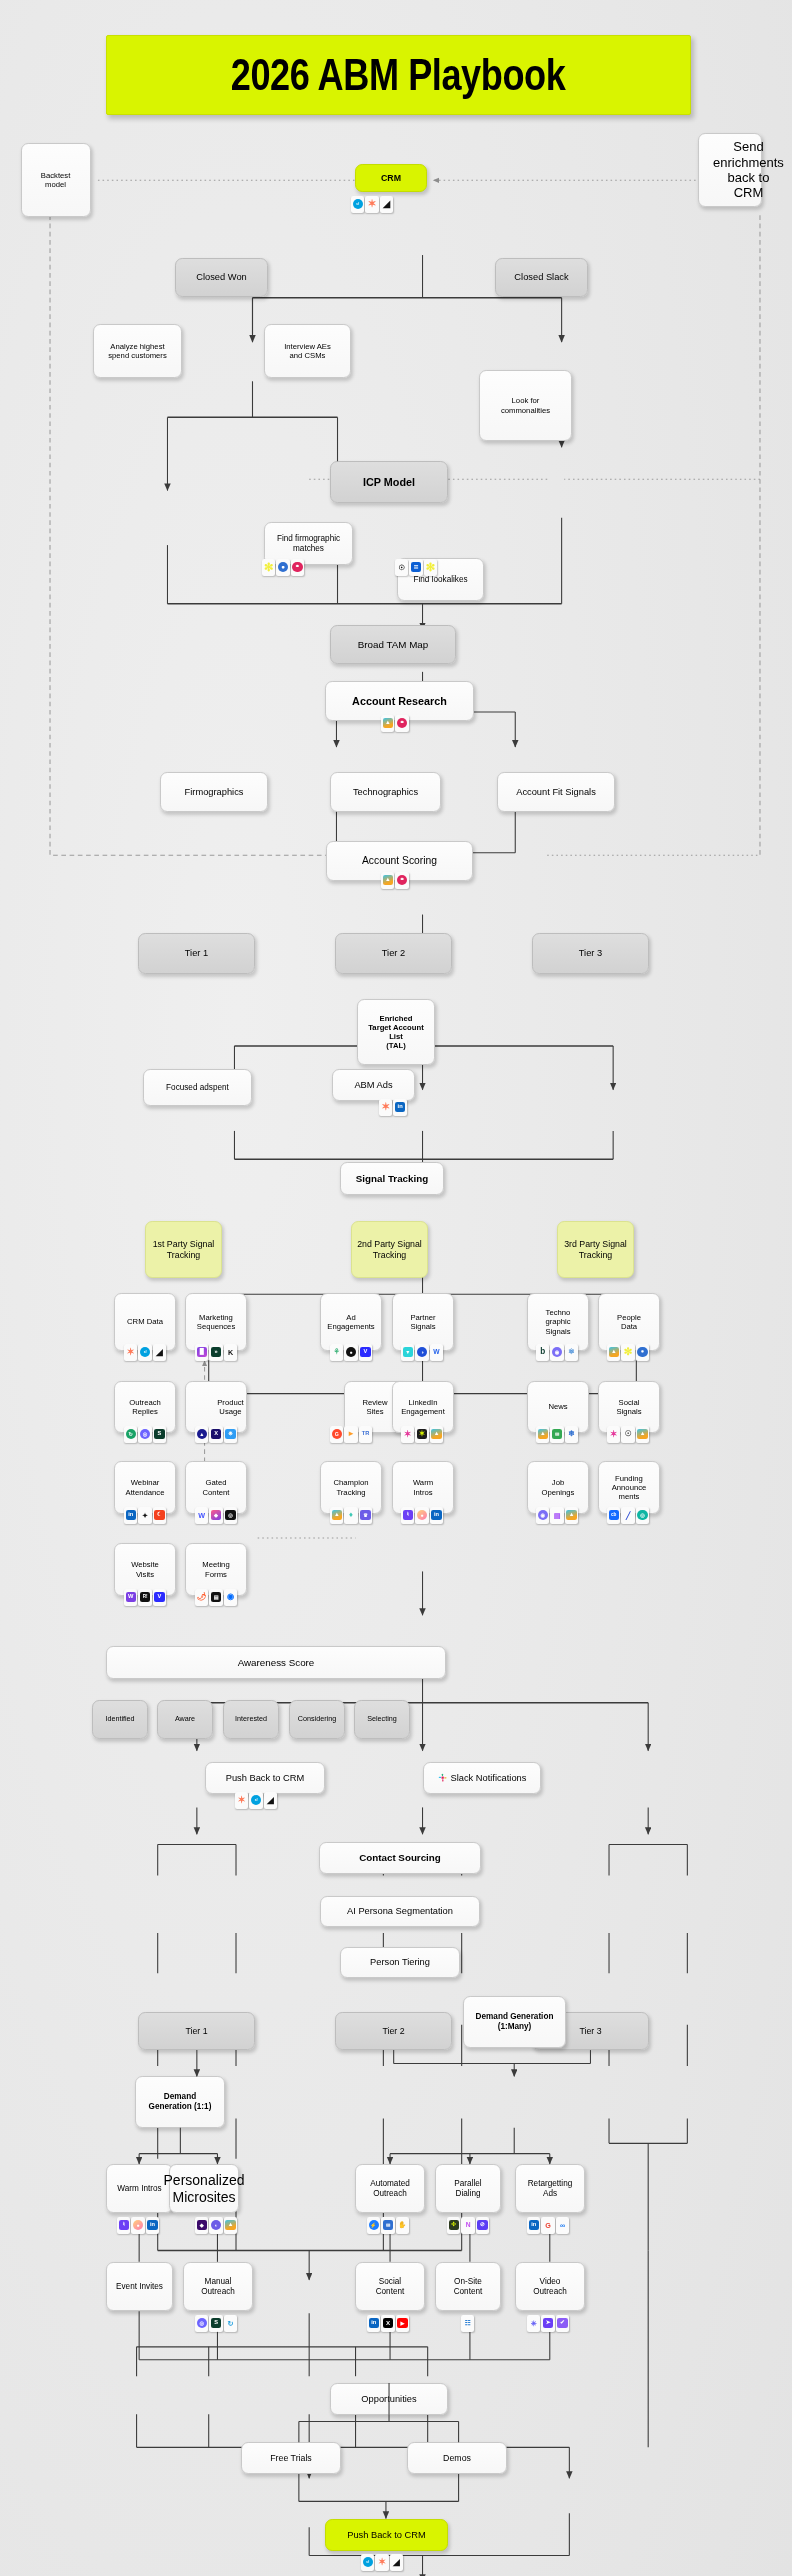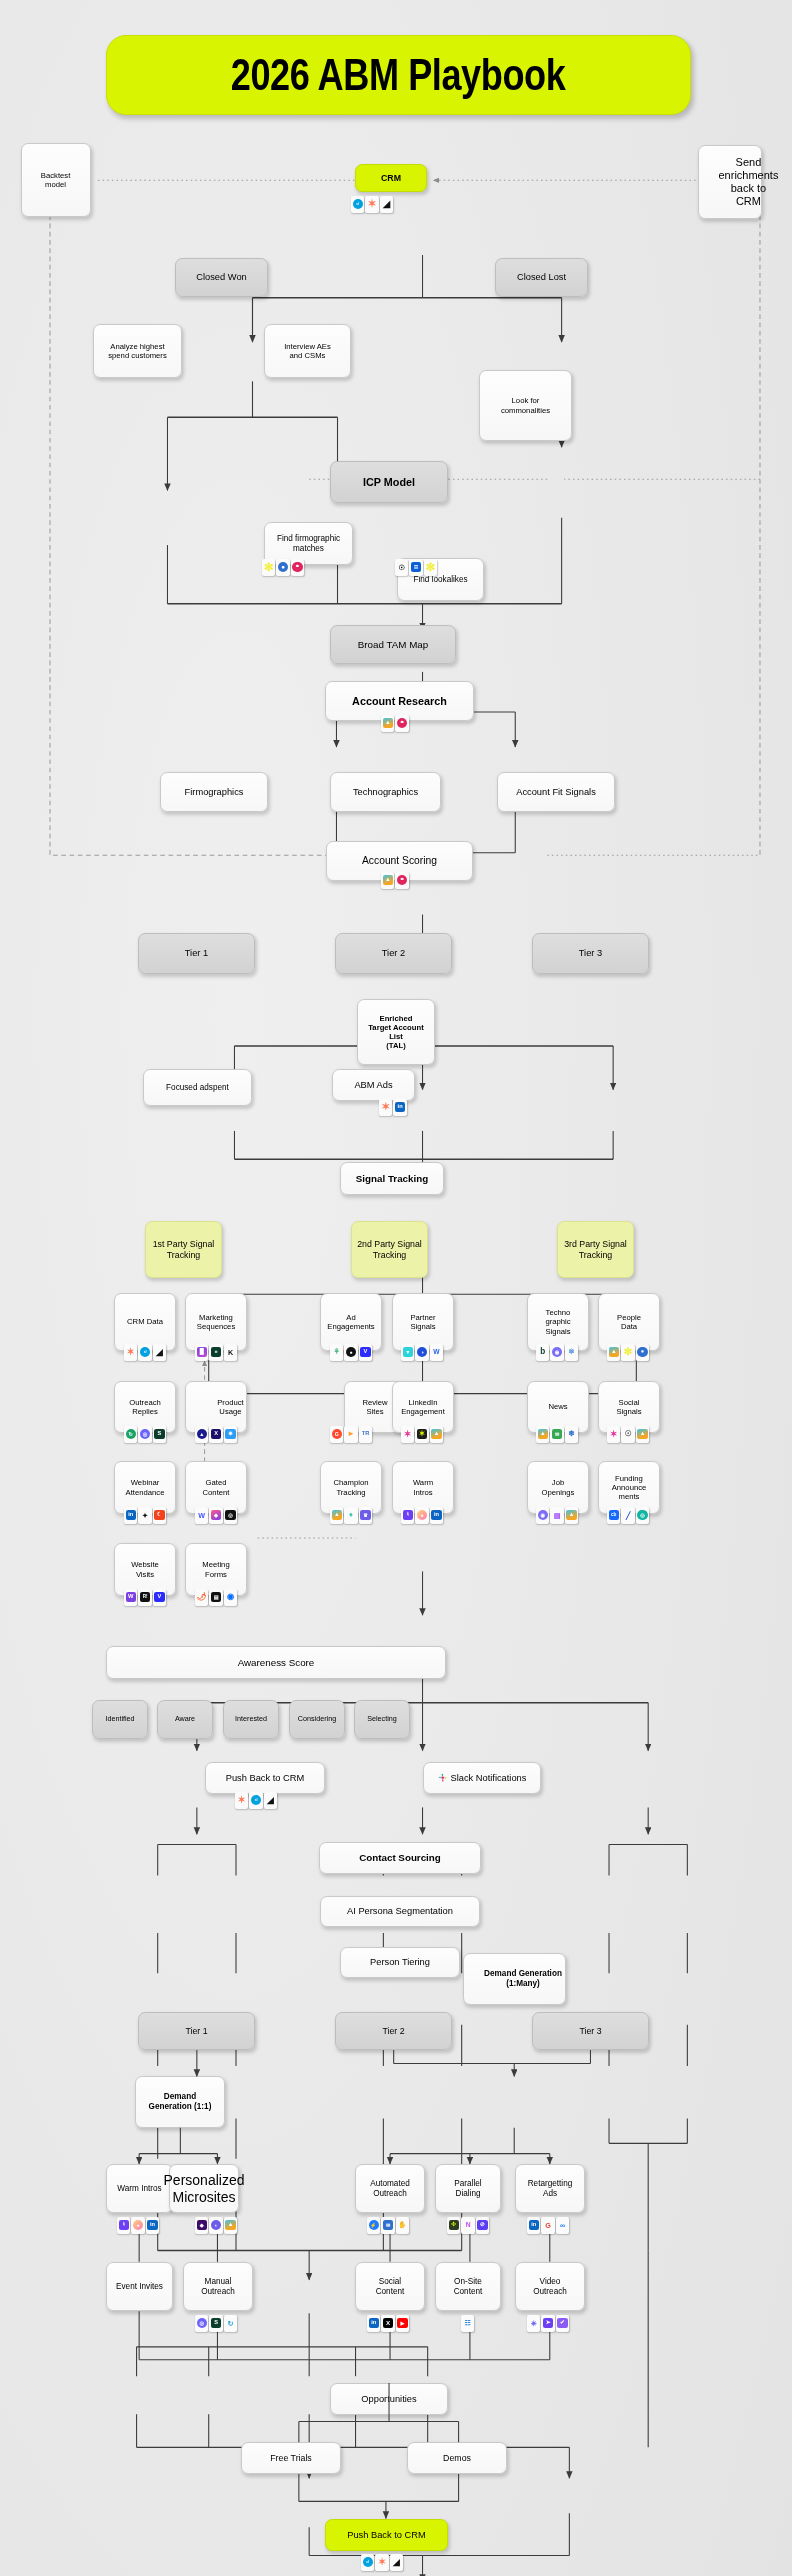--- a/index.html
+++ b/index.html
@@ -42,21 +42,21 @@
     background: #ecf2a8;
     border-color: #dbe38f;
   }
   .node.bold { font-weight: bold; }
 
   
   .title-bar {
     position:absolute;
     left:106px; top:35px; width:585px; height:80px;
     background:#d9f400;
-    border-radius:20px;
+    border-radius:2px;
     border:0.5px solid #c9e000;
     box-shadow: 2.6px 3.6px 5.7px rgba(0,0,0,.20);
     display:flex; align-items:center; justify-content:center;
   }
   .title-bar span {
     font-size:44px; font-weight:bold; letter-spacing:-0.5px;
     font-family:"Liberation Sans", sans-serif;
     color:#000;
     transform: scaleX(.82);
     transform-origin:center;
@@ -282,31 +282,31 @@
         <span class="g round" style="background:#00a1e0;font-size:3.1px;">sf</span>
       </span>
     <span class="icon">
         <span class="g" style="background:transparent;color:#ff7a59;font-size:10.3px;">✶</span>
       </span>
     <span class="icon">
         <span class="g" style="background:transparent;color:#111;font-size:9.3px;">◢</span>
       </span>
   </div>
 
-  <div class="node" style="left: 698px; top: 145px; width: 64px; height: 74px; font-size: 11px; padding-left: 40px;">
+  <div class="node" style="left: 698px; top: 133px; width: 64px; height: 74px; font-size: 13px; padding-left: 40px;">
     <span style="white-space:pre-line">Send
 enrichments
 back to CRM</span>
   </div>
 
   <div class="node grey" style="left: 175px; top: 258px; width: 93px; height: 39px; font-size: 9.3px;">
     <span>Closed Won</span>
   </div>
   <div class="node grey" style="left: 495px; top: 258px; width: 93px; height: 39px; font-size: 9.3px;">
-    <span>Closed Lost</span>
+    <span>Closed Slack</span>
   </div>
 
   <div class="node" style="left: 93px; top: 324px; width: 89px; height: 54px;">
     <span style="white-space:pre-line">Analyze highest
 spend customers</span>
   </div>
   <div class="node" style="left: 264px; top: 324px; width: 87px; height: 54px;">
     <span style="white-space:pre-line">Interview AEs
 and CSMs</span>
   </div>
@@ -833,21 +833,21 @@
     <span>Tier 2</span>
   </div>
   <div class="node grey" style="left: 532px; top: 2012px; width: 117px; height: 38px; font-size: 8.8px;">
     <span>Tier 3</span>
   </div>
 
 <div class="node bold" style="left: 135px; top: 2076px; width: 90px; height: 52px; font-size: 8.2px;">
       <span style="white-space: pre-line;">Demand
 Generation (1:1)</span>
     </div>
-    <div class="node bold" style="left: 463px; top: 1953px; width: 103px; height: 52px; font-size: 8.2px; justify-content: flex-end;">
+    <div class="node bold" style="left: 463px; top: 1996px; width: 103px; height: 52px; font-size: 8.2px;">
       <span style="white-space: pre-line;">Demand Generation
 (1:Many)</span>
     </div>
     <div class="node" style="left: 106px; top: 2164px; width: 67px; height: 49px; font-size: 8.2px;">
       <span style="white-space: pre-line;">Warm Intros</span>
     </div>
     <div class="iconrow" style="left: 117px; top: 2217px;">
       <span class="icon">
         <span class="g" style="background: rgb(108, 63, 245); color: rgb(255, 255, 255); font-size: 5.7px;">♮</span>
       </span>

